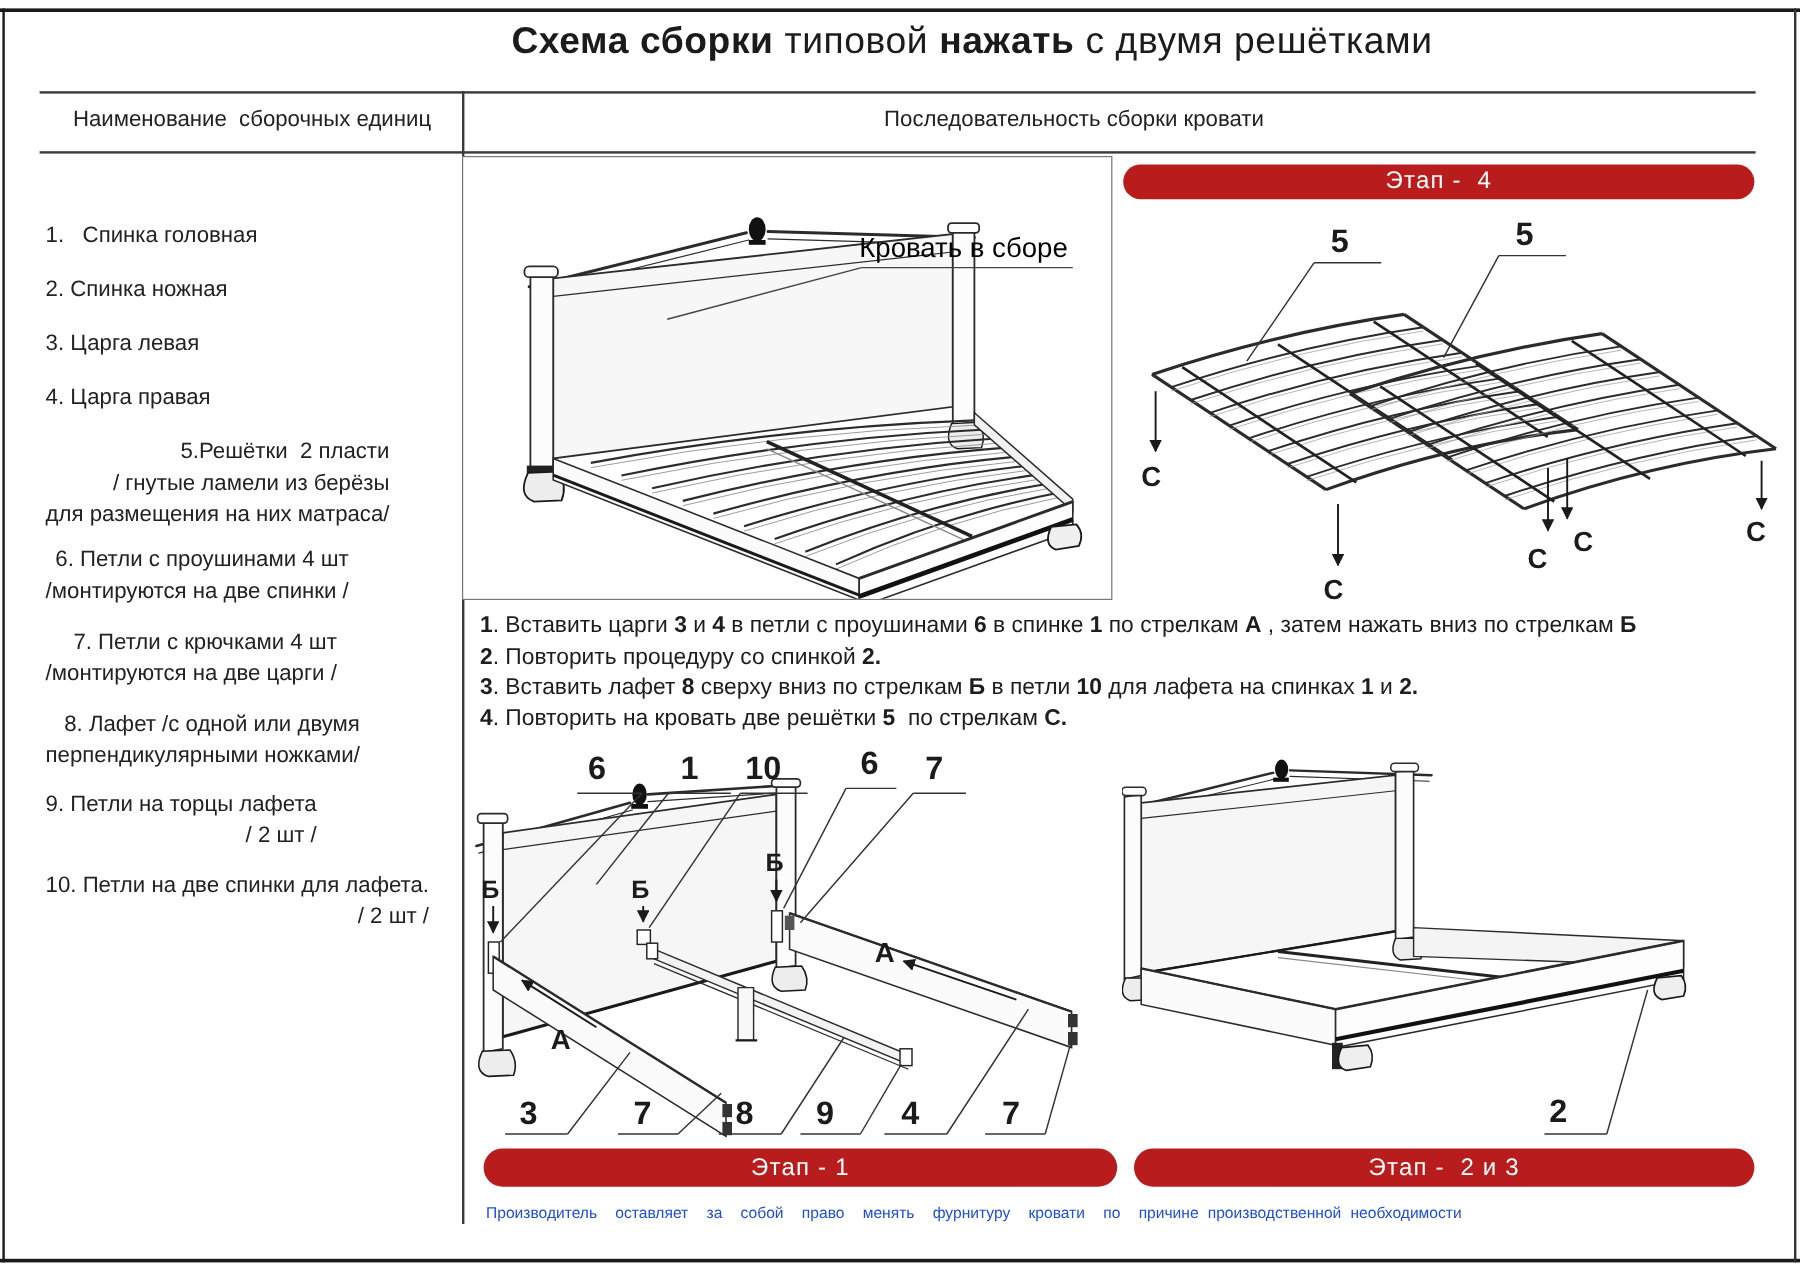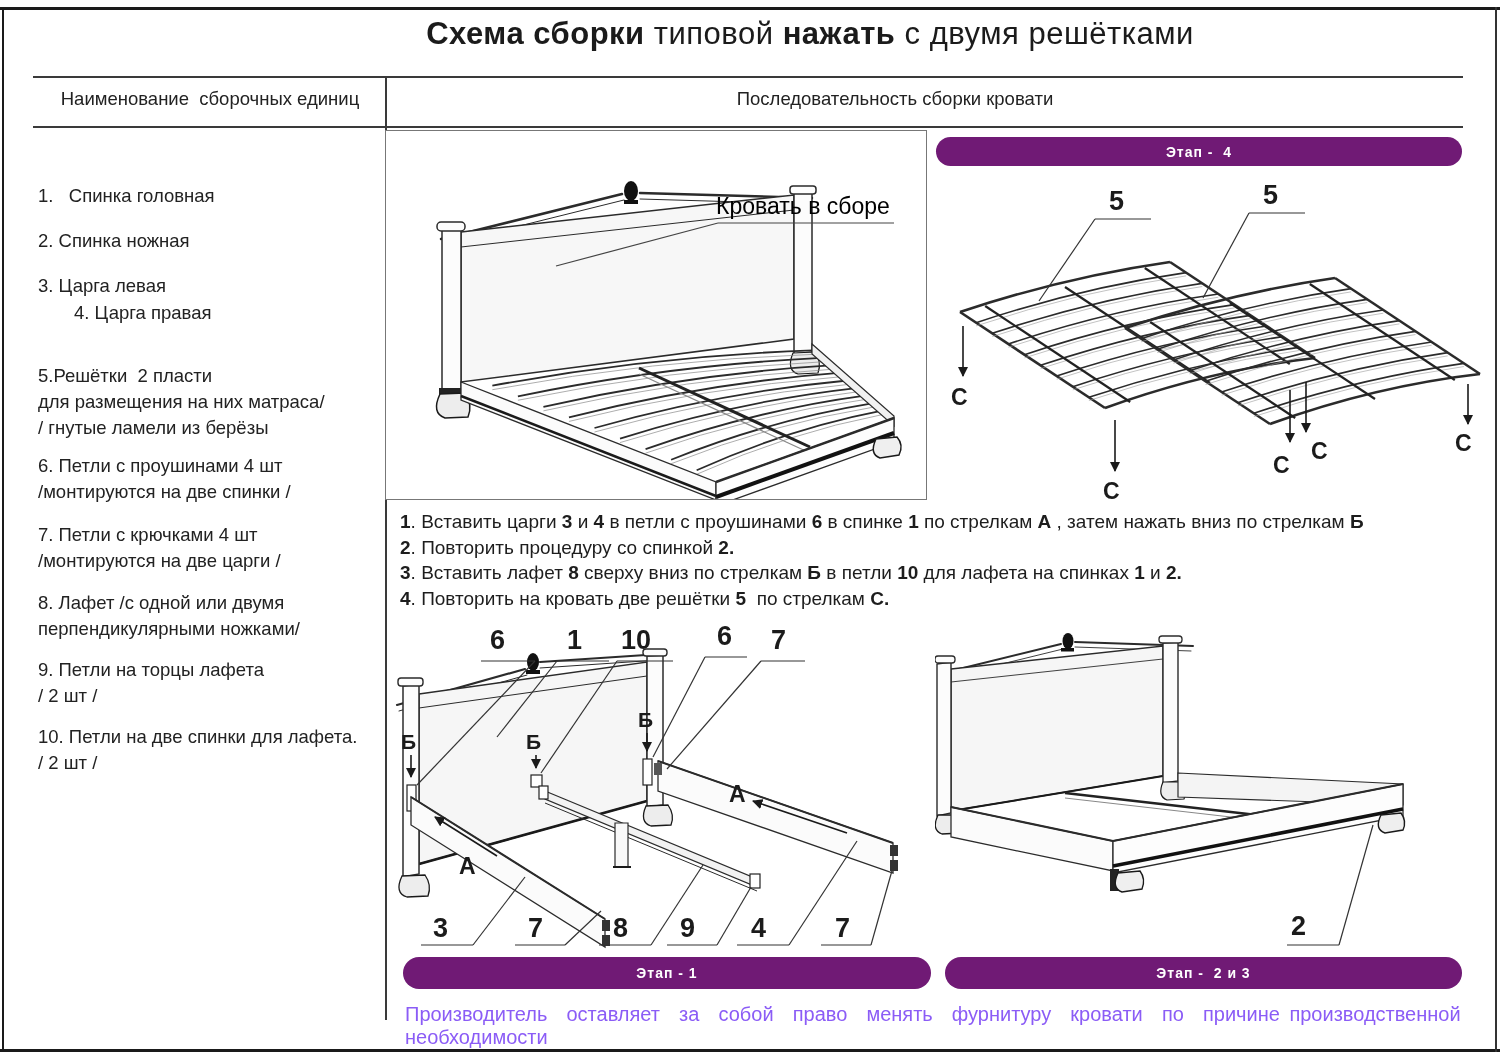--- a/index.html
+++ b/index.html
@@ -1,45 +1,45 @@
 <!DOCTYPE html>
 <html lang="ru"><head>
 <meta charset="utf-8">
 <style>
   html,body{margin:0;padding:0;background:#fff;}
   .page{position:relative;width:1500px;height:1061px;background:#fff;overflow:hidden;
         font-family:"Liberation Sans","DejaVu Sans",sans-serif;color:#1f1f1f;}
-  .pre{white-space:pre-wrap;}
+  .pre{white-space:pre-wrap;text-align:right;}
   .title{position:absolute;left:120px;top:16px;width:1380px;text-align:center;
          font-size:31px;letter-spacing:.5px;color:#1b1b1b;}
   .title b{font-weight:700;}
   .hline{position:absolute;background:#3a3a3a;height:2px;}
   .vline{position:absolute;background:#3a3a3a;width:2px;}
   .pageborder-top{position:absolute;left:0;top:7px;width:1500px;height:3px;background:#1a1a1a;}
   .pageborder-bottom{position:absolute;left:0;top:1049px;width:1500px;height:3px;background:#1a1a1a;}
   .pageborder-left{position:absolute;left:2px;top:7px;width:2px;height:1045px;background:#1a1a1a;}
   .pageborder-right{position:absolute;left:1495px;top:7px;width:2px;height:1045px;background:#333;}
   .colhead{position:absolute;top:88px;font-size:18.5px;color:#222;text-align:center;}
   .parts{position:absolute;left:38px;width:340px;font-size:18.5px;color:#222;}
   .part-item{position:absolute;left:0;line-height:26px;}
   .panel-box{position:absolute;border:1.5px solid #777;background:#fff;}
   .svgwrap{position:absolute;}
   .svgwrap svg{position:absolute;left:0;top:0;}
-  .pill{position:absolute;background:#701a75;border-radius:16px;color:#fff;
-        font-weight:700;font-size:14px;display:flex;align-items:center;justify-content:center;
+  .pill{position:absolute;background:#b91c1c;border-radius:16px;color:#fff;
+        font-weight:400;font-size:20px;display:flex;align-items:center;justify-content:center;
         letter-spacing:1px;white-space:pre;}
   .callout{position:absolute;font-size:23px;color:#000000;}
   .num-label{position:absolute;font-weight:700;font-size:27px;color:#1b1b1b;line-height:1;}
   .ltr-label{position:absolute;font-weight:700;font-size:21px;color:#1b1b1b;line-height:1;}
   .ltr-label.big{font-size:23px;}
   .instructions{position:absolute;left:400px;top:509px;width:1098px;font-size:19px;color:#1d1d1d;}
   .instr-line{line-height:25.5px;white-space:pre-wrap;}
   .instr-line b{font-weight:700;}
-  .footer-note{position:absolute;left:405px;top:1003px;width:1088px;font-size:20px;
-               color:#8b5cf6;word-spacing:4px;white-space:pre-wrap;}
+  .footer-note{position:absolute;left:405px;top:1003px;width:1088px;font-size:13px;
+               color:#1d4ed8;word-spacing:4px;white-space:pre-wrap;}
 </style>
 </head>
 <body>
 
 <div class="page">
 
   <div class="pageborder-top"></div>
   <div class="pageborder-bottom"></div>
   <div class="pageborder-left"></div>
   <div class="pageborder-right"></div>
@@ -56,27 +56,27 @@
   <div class="parts">
     <div class="part-item" style="top:183px;">
         <div class="pre">1.   Спинка головная</div>
       </div>
     <div class="part-item" style="top:228px;">
         <div class="pre">2. Спинка ножная</div>
       </div>
     <div class="part-item" style="top:273px;">
         <div class="pre">3. Царга левая</div>
       </div>
-    <div class="part-item" style="top:300px;margin-left:36px;">
+    <div class="part-item" style="top:318px;">
         <div class="pre">4. Царга правая</div>
       </div>
     <div class="part-item" style="top:363px;">
       <div class="pre">5.Решётки  2 пласти</div>
+      <div class="pre">/ гнутые ламели из берёзы</div>
       <div class="pre">для размещения на них матраса/</div>
-      <div class="pre">/ гнутые ламели из берёзы</div>
     </div>
     <div class="part-item" style="top:453px;">
       <div class="pre">6. Петли с проушинами 4 шт</div>
       <div class="pre">/монтируются на две спинки /</div>
     </div>
     <div class="part-item" style="top:522px;">
       <div class="pre">7. Петли с крючками 4 шт</div>
       <div class="pre">/монтируются на две царги /</div>
     </div>
     <div class="part-item" style="top:590px;">

